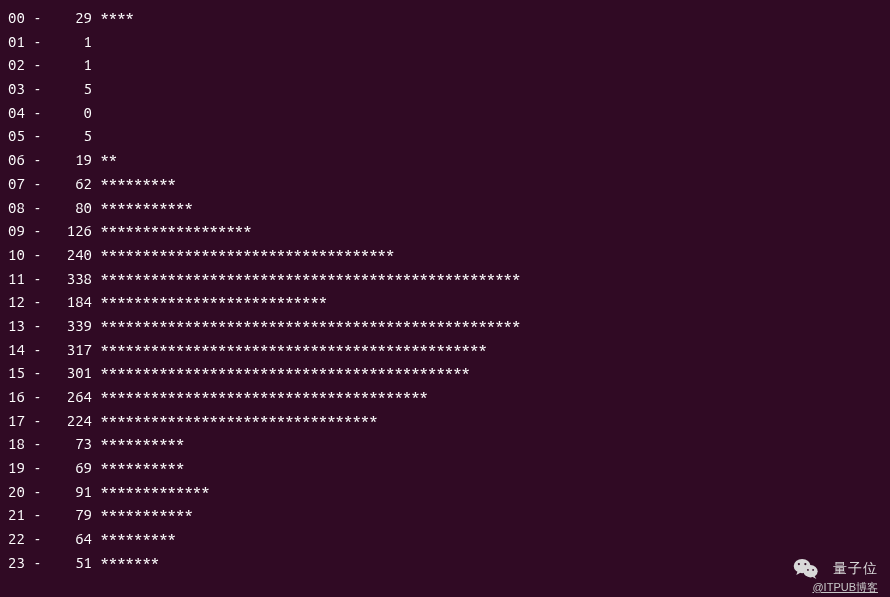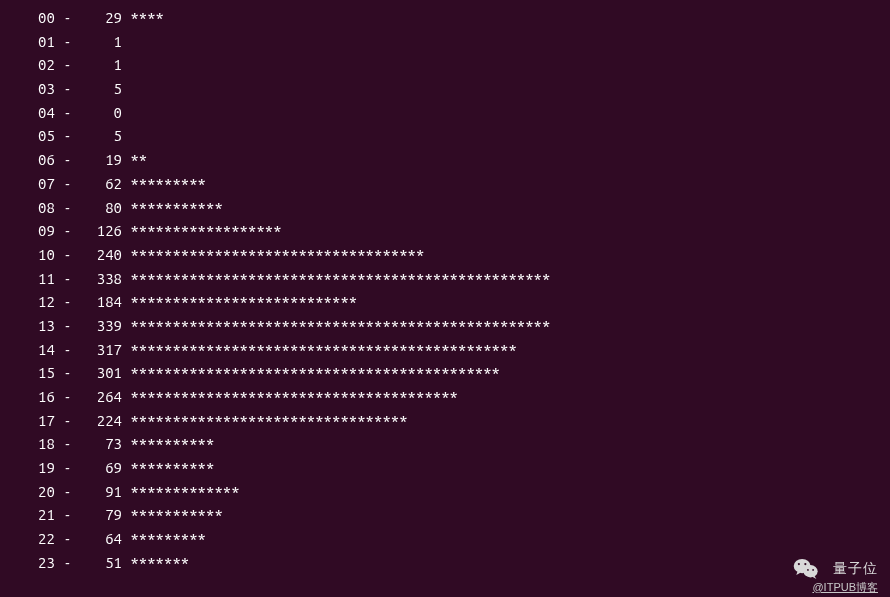--- a/index.html
+++ b/index.html
@@ -14,21 +14,20 @@
       font-family: 'Ubuntu Mono', 'DejaVu Sans Mono', 'Consolas', monospace;
       font-size: 15px;
       color: #ffffff;
       padding: 6px 8px;
       position: relative;
       overflow: hidden;
       line-height: 1.58;
     }
     .terminal-output {
       white-space: pre;
-      margin-left: 30px;
     }
     .row {
       display: block;
     }
     .idx {
       display: inline-block;
       width: 2ch;
       text-align: right;
     }
     .sep {

